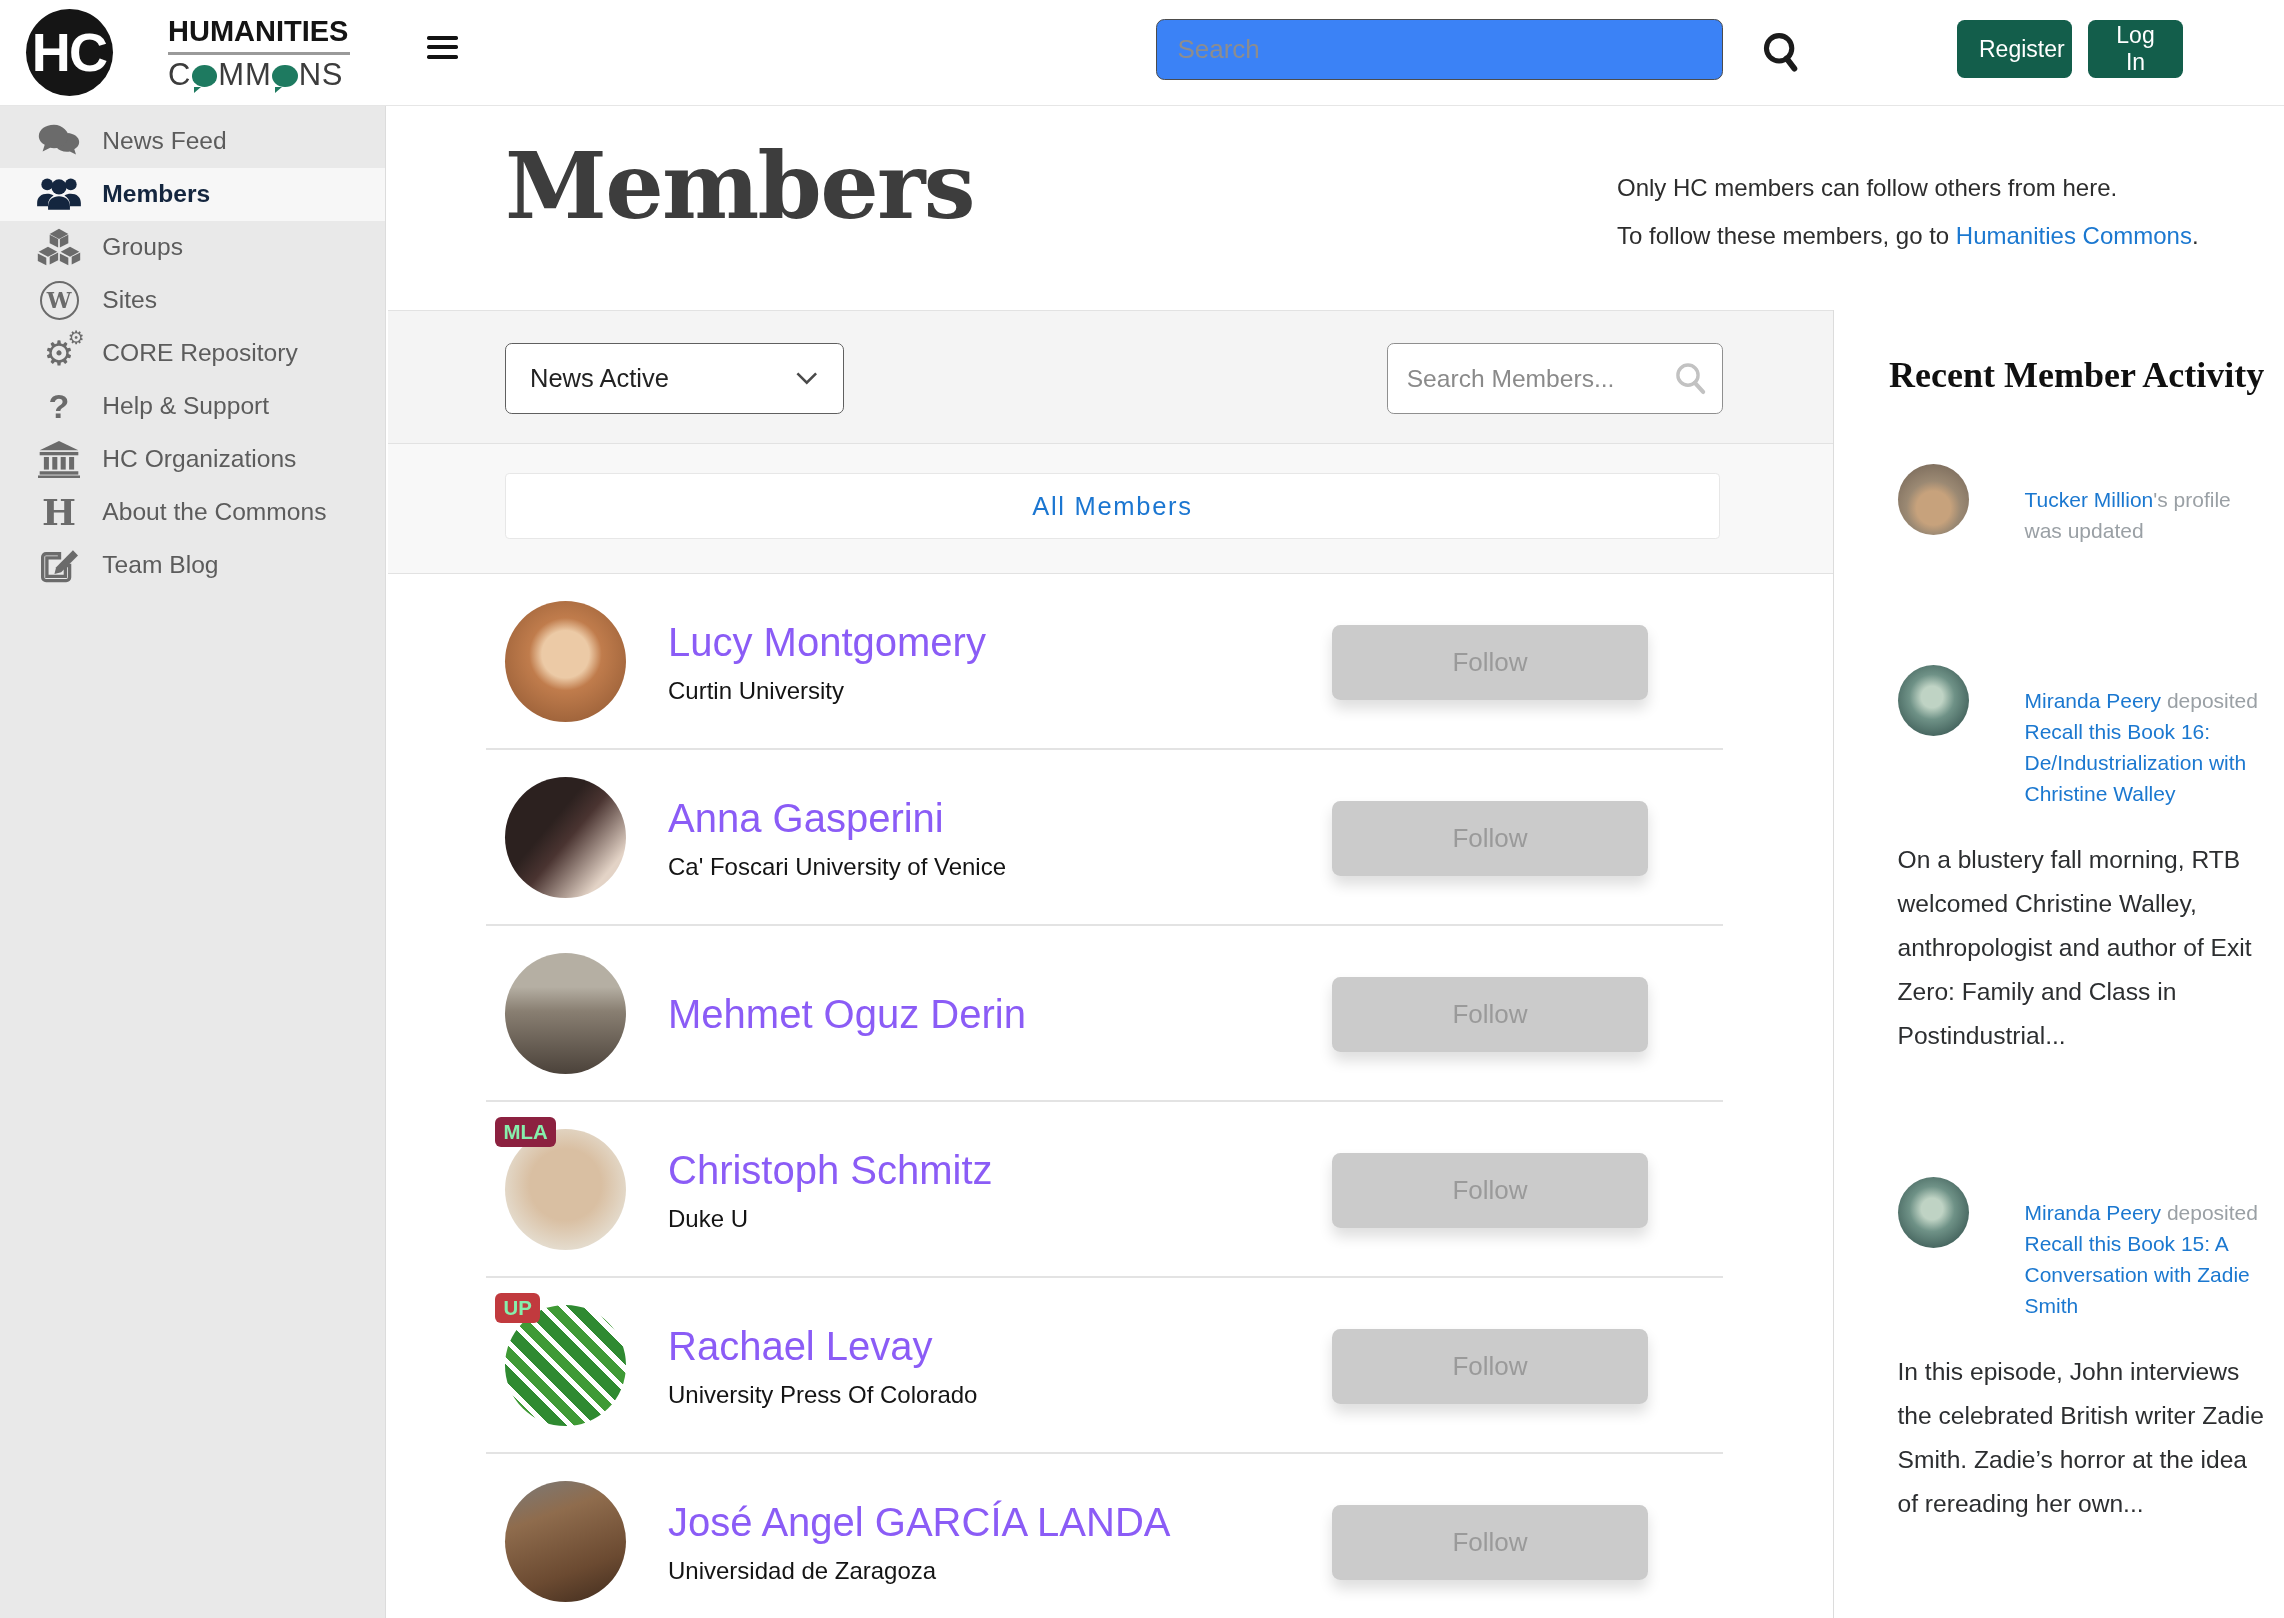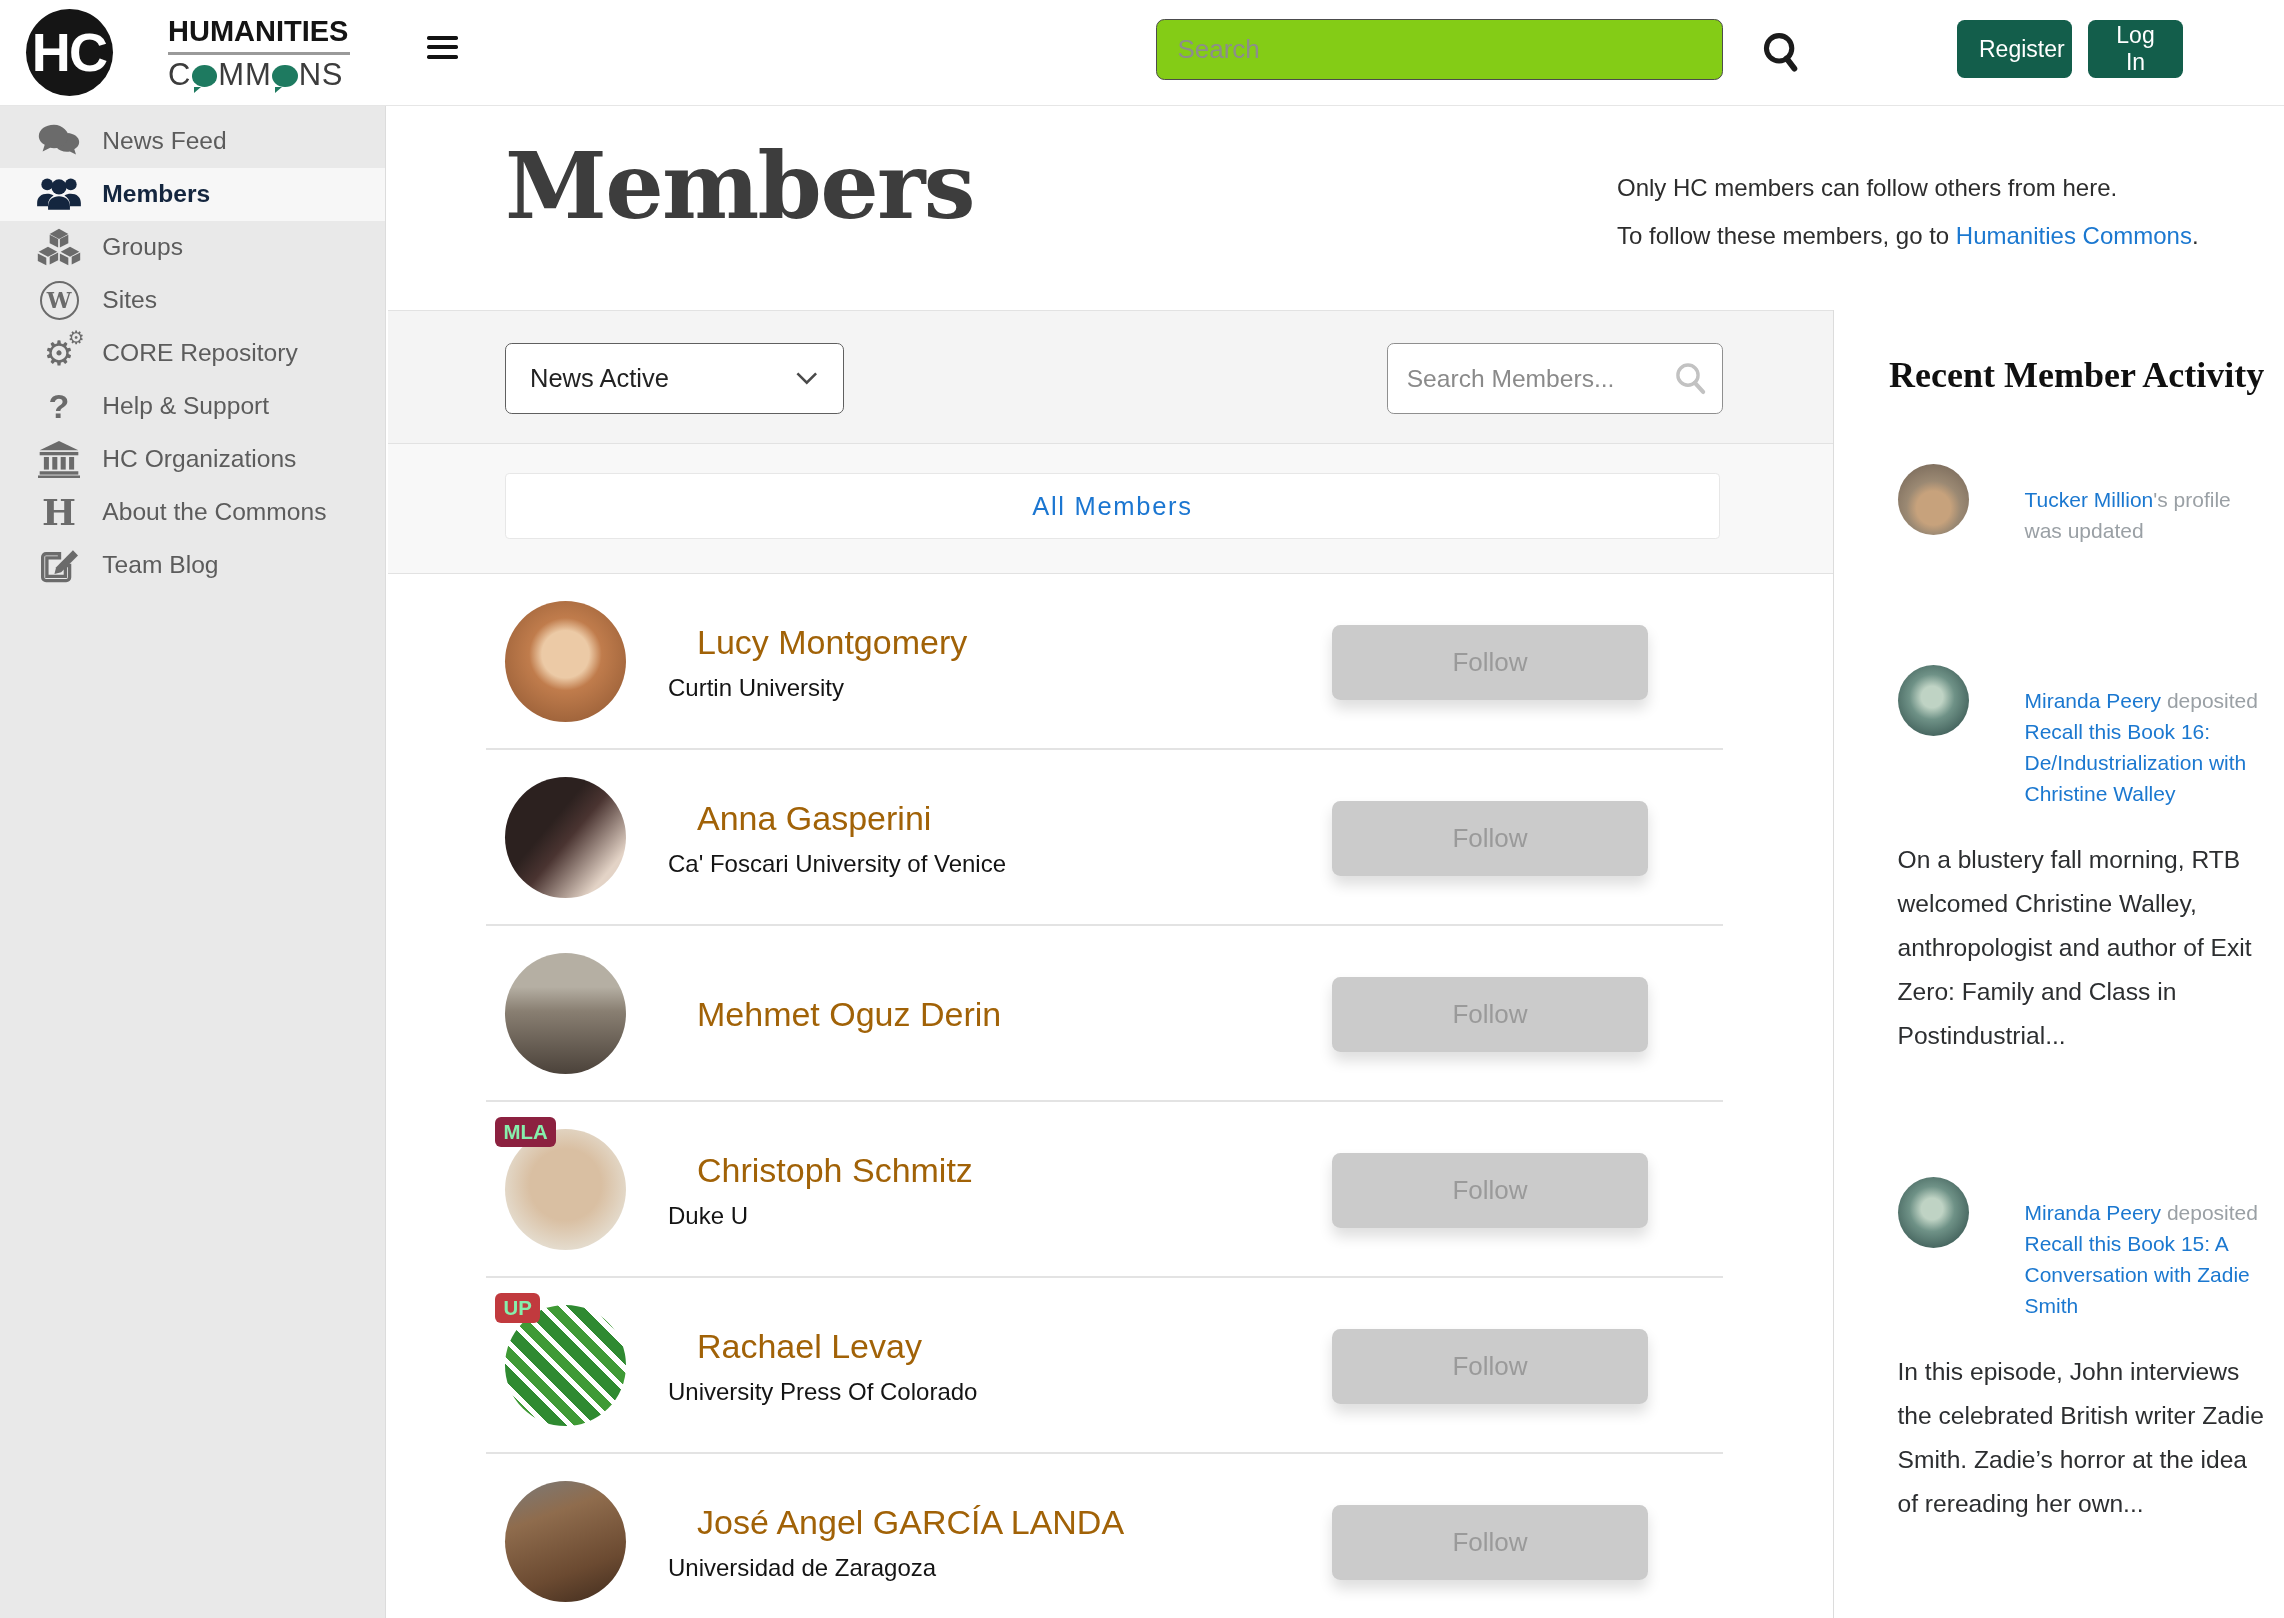--- a/index.html
+++ b/index.html
@@ -20,21 +20,21 @@
   .logo-line2 { font-size:31px; color:#3c3c3c; letter-spacing:0.8px; margin-top:2.5px;
     display:flex; align-items:center; }
   .bubble { display:inline-block; width:25.5px; height:22px; background:#1e7a60;
     border-radius:50%; margin:0 0.8px; position:relative; top:0.8px; }
   .bubble::after { content:""; position:absolute; left:2.5px; bottom:-6px;
     border-left:7.6px solid #1e7a60; border-bottom:6.8px solid transparent; }
   .hamburger { position:absolute; left:427px; top:36px; width:31px; height:29px; cursor:pointer; }
   .hamburger div { height:4.2px; background:#121212; border-radius:1.7px; margin-bottom:5.1px; }
   .top-search { position:absolute; left:1156px; top:18.7px; width:567px; height:61px;
     border:1.7px solid #4c4c4c; border-radius:8.5px; font-size:26px; color:#333;
-    padding:0 20.4px; outline:none; background:#84cc16; font-family:"Liberation Sans",sans-serif; }
+    padding:0 20.4px; outline:none; background:#3b82f6; font-family:"Liberation Sans",sans-serif; }
   .top-search::placeholder { color:#8d8d8d; }
   .top-mag { position:absolute; left:1758px; top:28px; width:49px; height:49px; cursor:pointer; }
   .btn-green { position:absolute; top:20.4px; height:58px; background:#135e4b; color:#fff;
     border:none; border-radius:7.6px; font-size:23px; font-family:"Liberation Sans",sans-serif;
     cursor:pointer; padding:0 22px; }
   .btn-register { left:1957px; width:115px; }
   .btn-login { left:2088px; width:95px; }
   
   .sidebar { position:absolute; left:0; top:106px; width:386px; height:1513px;
     background:#e9e9e9; border-right:1.7px solid #dcdcdc; padding-top:8.5px; }
@@ -80,21 +80,21 @@
     justify-content:center; cursor:pointer; }
   .tab-box span { color:#1b76d1; font-size:25.5px; letter-spacing:1.7px; }
   
   .member-list { background:#fff; border-top:1.7px solid #e2e2e2; }
   .member-row { height:176px; position:relative; }
   .member-row::after { content:""; position:absolute; left:98px; right:110px; bottom:0;
     border-bottom:2.5px solid #e3e3e3; }
   .member-row:last-child::after { border-bottom:none; }
   .m-avatar { position:absolute; left:117px; top:27px; width:121px; height:121px; border-radius:50%; }
   .m-text { position:absolute; left:280px; top:50%; transform:translateY(-50%); }
-  .m-name { font-size:34px; color:#a16207; text-decoration:none; display:inline-block;margin-left:29px; }
+  .m-name { font-size:40px; color:#8b5cf6; text-decoration:none; display:inline-block; }
   .m-aff { font-size:24px; color:#141414; margin-top:12px; }
   .m-aff:empty { display:none; }
   .follow-btn { position:absolute; left:944px; top:51px; width:316px; height:75px;
     background:#cbcbcb; border:none; border-radius:8.5px; color:#9a9a9a; font-size:26px;
     font-family:"Liberation Sans",sans-serif; cursor:pointer;
     box-shadow:0 8.5px 13.6px rgba(0,0,0,0.13); }
   .m-badge { position:absolute; left:107px; top:15.3px; color:#86efac; font-size:20.4px; font-weight:bold;
     padding:3.4px 8.5px; border-radius:6px; z-index:2;text-align:center; }
   .badge-mla { background:#8c2140; }
   .badge-up { background:#c13a3e; }

